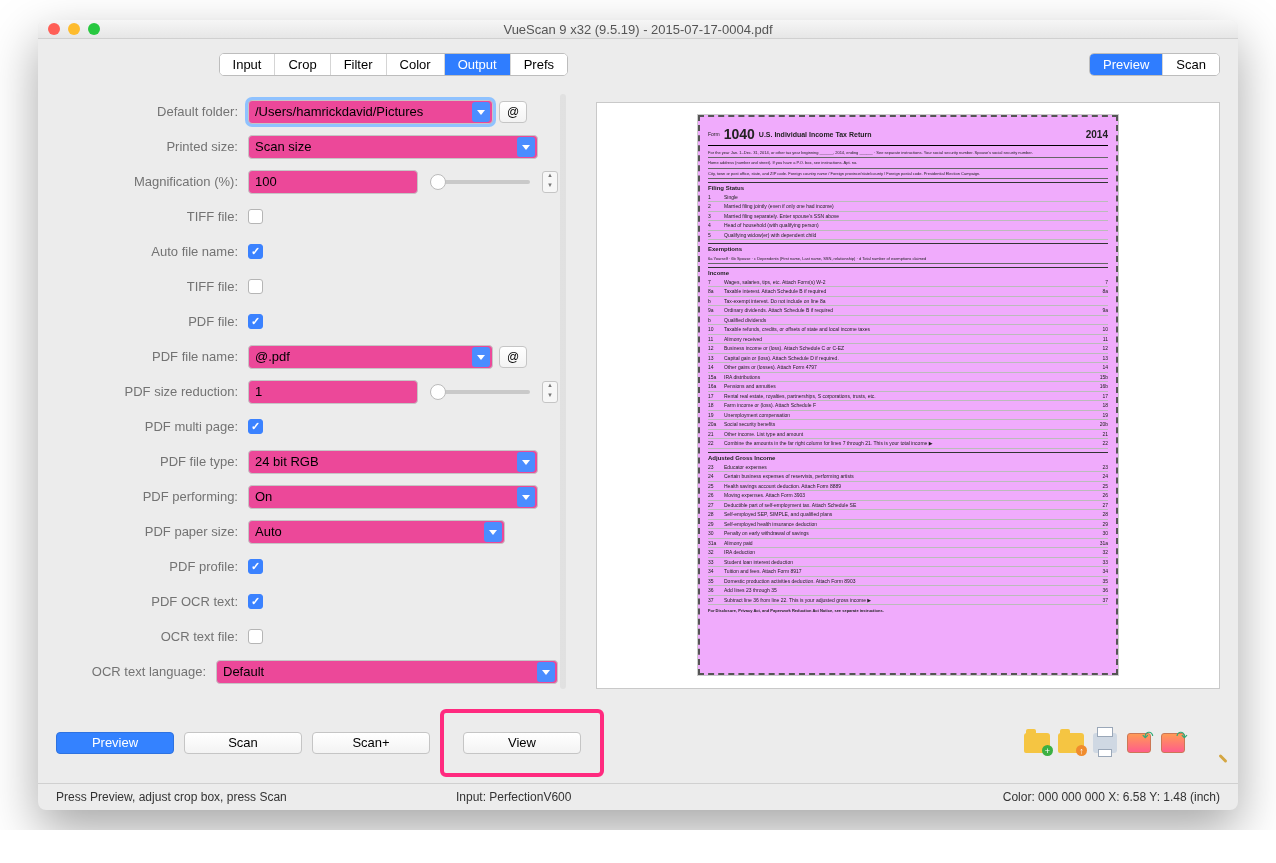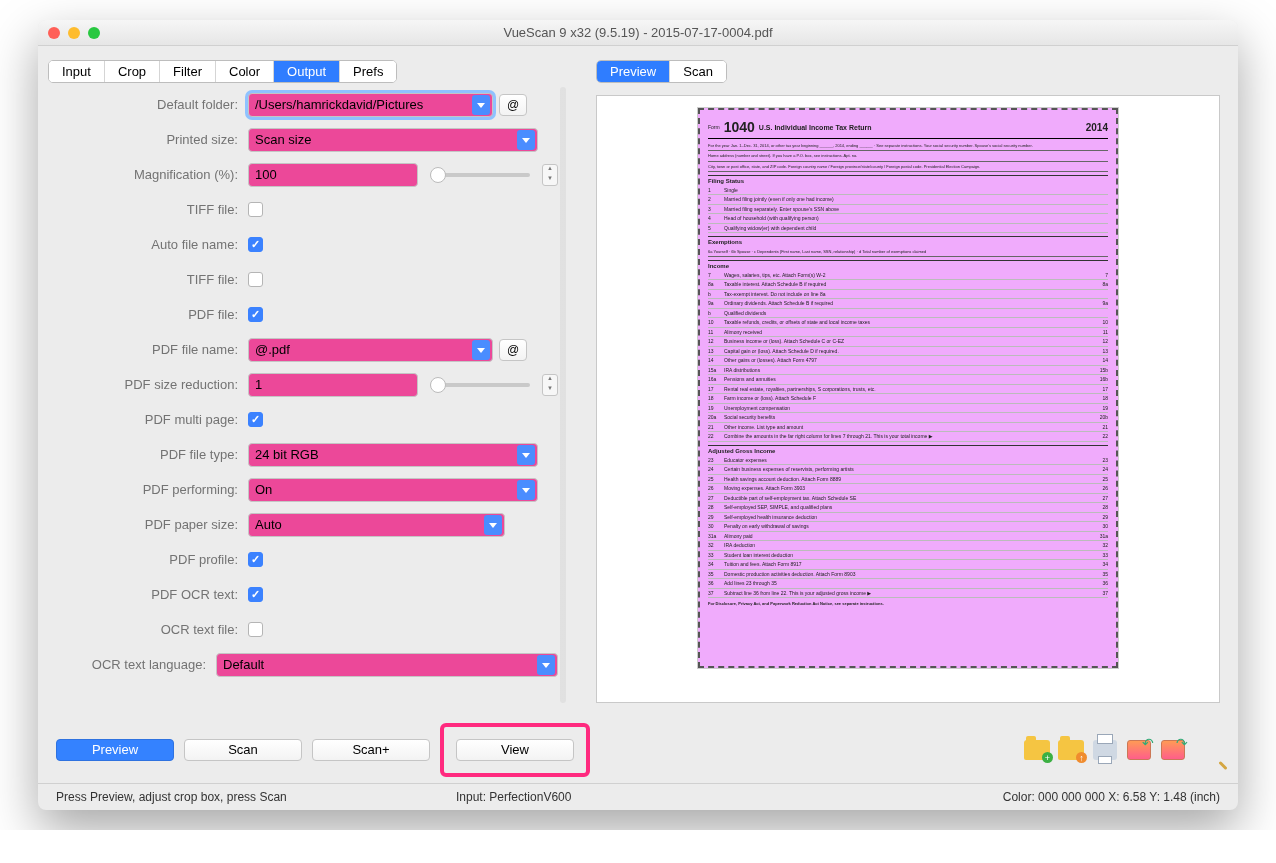--- a/index.html
+++ b/index.html
@@ -72,21 +72,21 @@
     font-size: 13px;
     background: #fff;
     border-right: 1px solid #d5d5d5;
     cursor: default;
   }
   .segmented .seg:last-child { border-right: none; }
   .segmented .seg.active {
     background: #2f7dff;
     color: #fff;
   }
-  .tab-row { text-align: left; margin-bottom: 4px; }
+  .tab-row { text-align: right; margin-bottom: 18px; }
   .form-area {
     flex: 1;
     overflow: hidden;
     position: relative;
     padding-right: 10px;
   }
   .form-area::after {
     content: "";
     position: absolute;
     right: 2px; top: 0; bottom: 0; width: 6px;
@@ -214,21 +214,21 @@
     border-radius: 4px;
     background: linear-gradient(#fff,#f3f3f3);
     font-size: 13px; text-align: center;
     line-height: 20px;
     margin-right: 10px;
   }
   .btn.primary { background: #3482ff; color:#fff; border-color:#2e72e0; }
   .btn-highlight {
     border: 4px solid #ff2a7f;
     border-radius: 6px;
-    padding: 12px;
+    padding: 19px;
     margin-right: 10px;
   }
   .btn-highlight .btn { margin: 0; }
   .toolbar-icons {
     margin-left: auto; display: flex; gap: 8px; align-items:center;
   }
   .ticon { width: 26px; height: 26px; display:flex; align-items:center; justify-content:center; font-size:20px; }
   .statusbar {
     border-top: 1px solid #d0d0d0;
     padding: 6px 18px;

